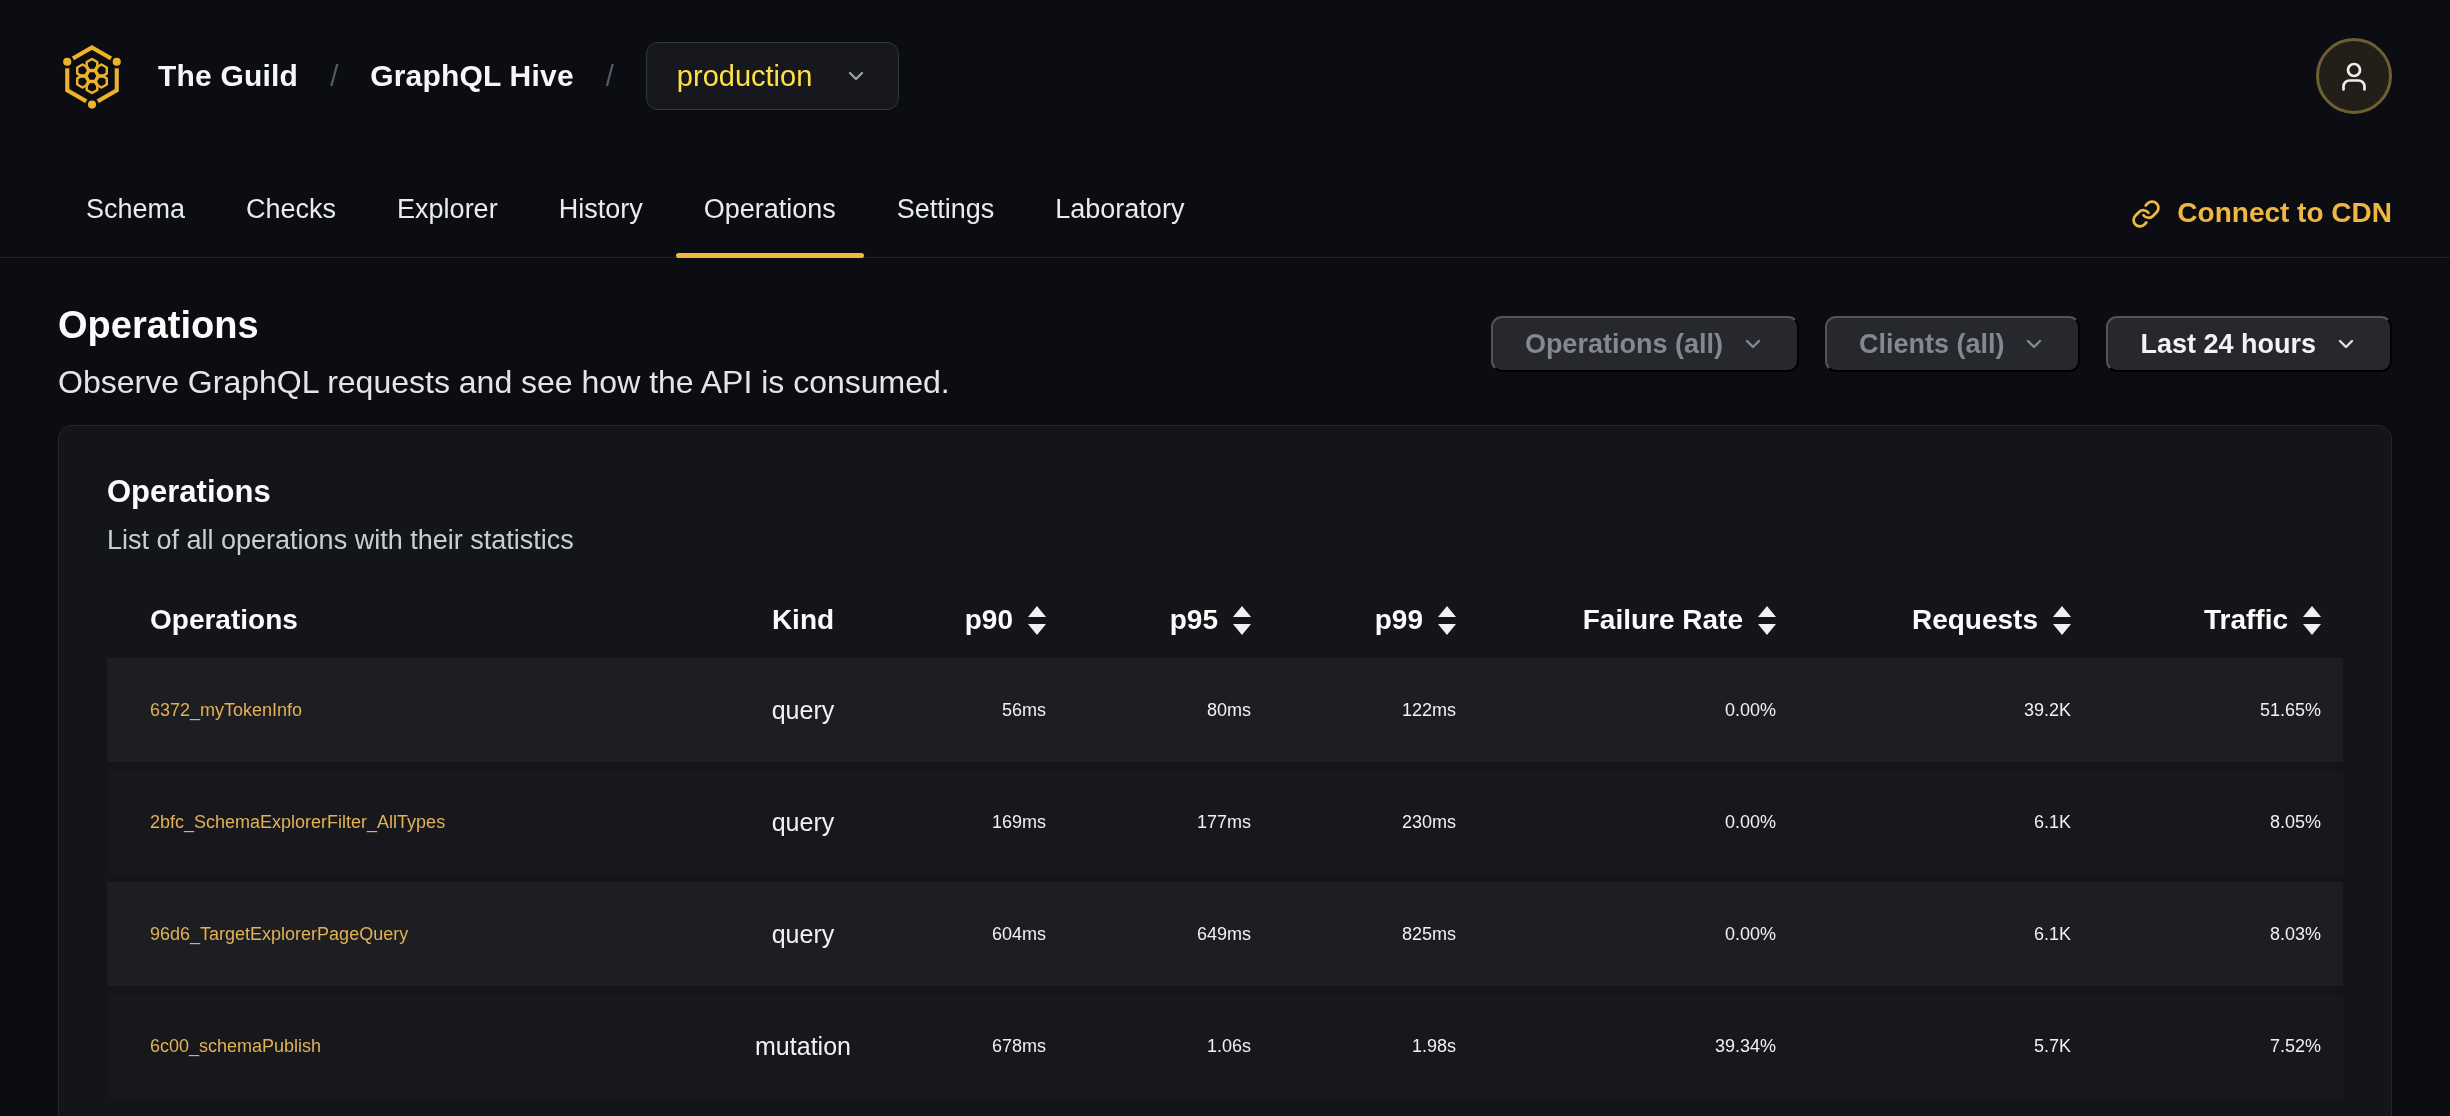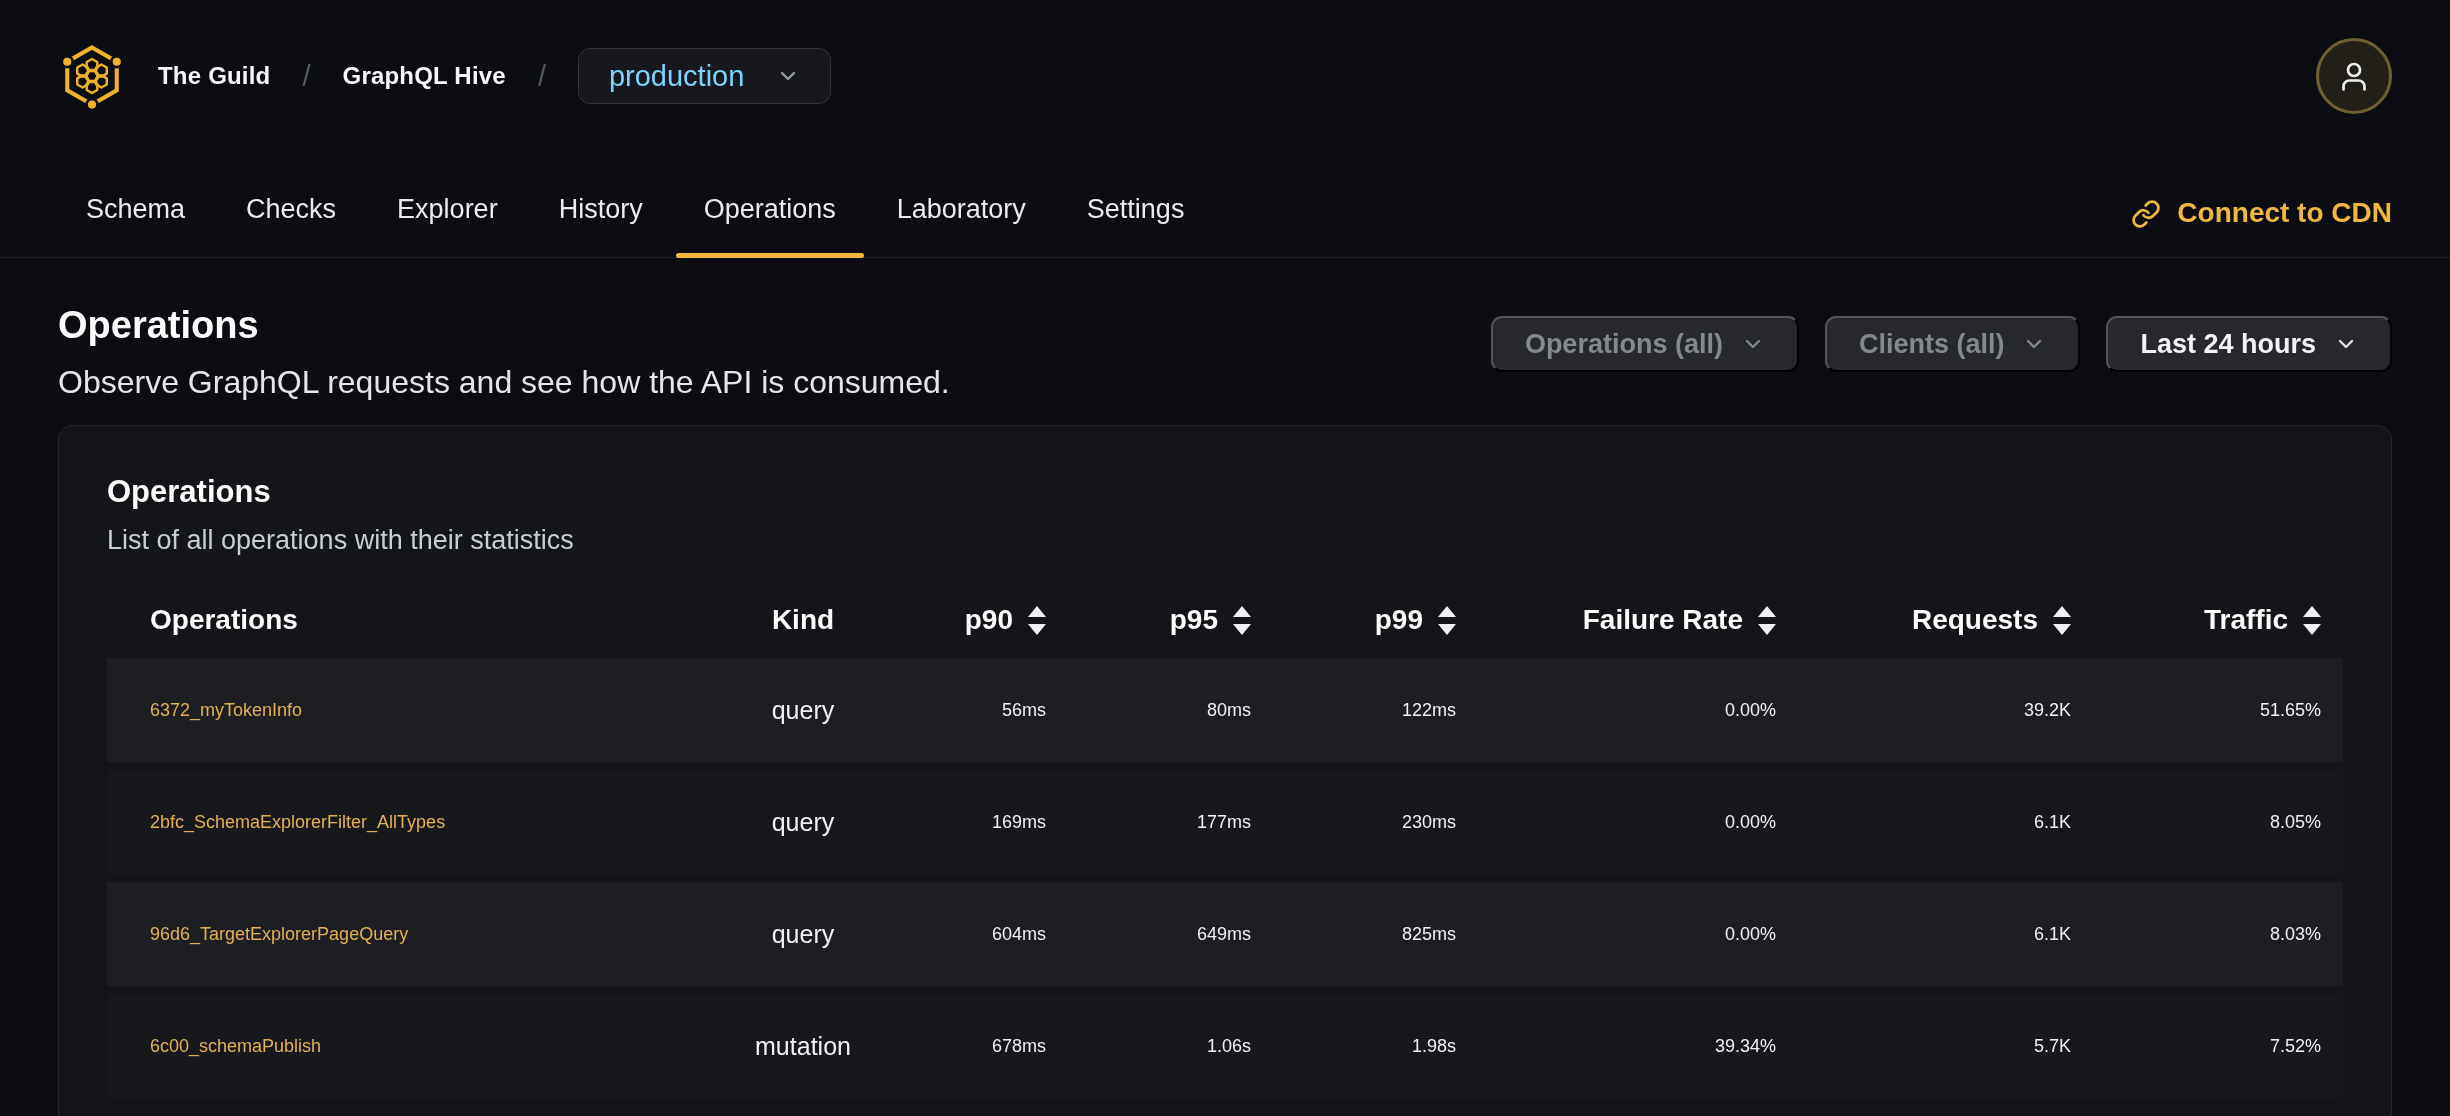--- a/index.html
+++ b/index.html
@@ -12,27 +12,27 @@
   }
 
   
   .topbar {
     height:134px;
     display:flex; align-items:center; justify-content:space-between;
     padding:18px 58px 0 58px;
   }
   .crumbs { display:flex; align-items:center; gap:32px; }
   .logo { width:68px; height:78px; display:flex; align-items:center; }
-  .crumb-name { font-size:24px; font-weight:600; color:#f5f6f8; letter-spacing:.2px; }
+  .crumb-name { font-size:30px; font-weight:600; color:#f5f6f8; letter-spacing:.2px; }
   .crumb-sep { font-size:29px; color:#565b63; font-weight:400; }
   .target-btn {
     display:flex; align-items:center; gap:32px;
     background:#16181d; border:1.5px solid #33373d; border-radius:12px;
-    height:56px; padding:0 30px;
-    font-size:29px; color:#7dd3fc; cursor:pointer;
+    height:68px; padding:0 30px;
+    font-size:29px; color:#fde047; cursor:pointer;
   }
   .chev { width:24px; height:24px; }
   .avatar {
     width:76px; height:76px; border-radius:50%;
     background:#211f18; border:3px solid #6d5f31;
     display:flex; align-items:center; justify-content:center; cursor:pointer;
   }
 
   
   .nav {
@@ -145,22 +145,22 @@
   </div>
 </header>
 
 <nav class="nav">
   <div class="tabs">
     <div class="tab">Schema</div>
     <div class="tab">Checks</div>
     <div class="tab">Explorer</div>
     <div class="tab">History</div>
     <div class="tab active">Operations</div>
+    <div class="tab">Settings</div>
     <div class="tab">Laboratory</div>
-    <div class="tab">Settings</div>
   </div>
   <div class="nav-right">
     <svg width="30" height="30" viewBox="0 0 24 24" fill="none" stroke="#f0b740" stroke-width="2.2" stroke-linecap="round" stroke-linejoin="round">
       <path d="M10 13a5 5 0 0 0 7.54.54l3-3a5 5 0 0 0-7.07-7.07l-1.72 1.71"></path>
       <path d="M14 11a5 5 0 0 0-7.54-.54l-3 3a5 5 0 0 0 7.07 7.07l1.71-1.71"></path>
     </svg>
     <span class="cdn-label">Connect to CDN</span>
   </div>
 </nav>
 

